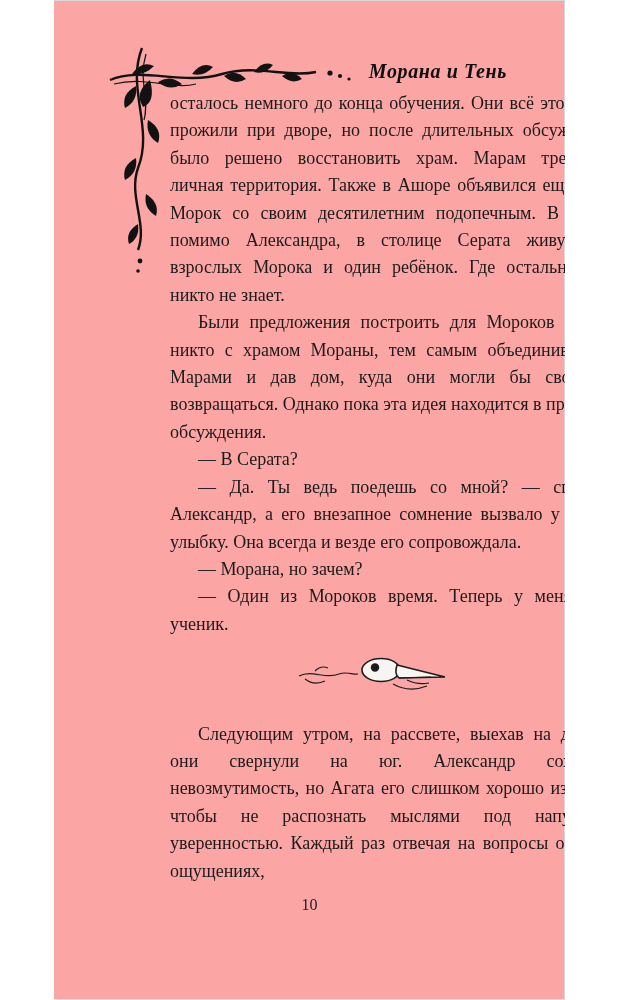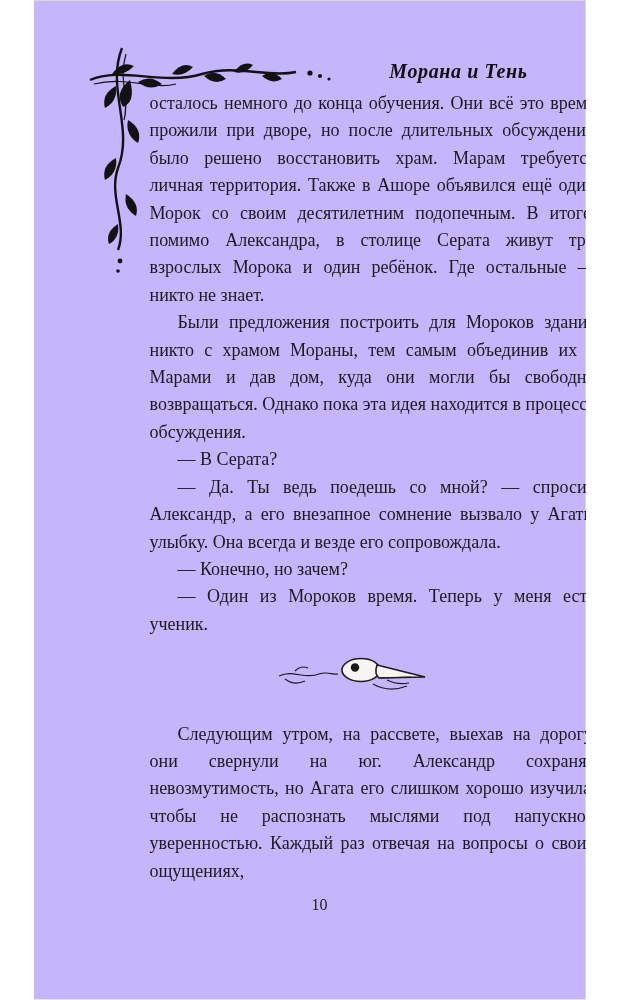--- a/index.html
+++ b/index.html
@@ -4,24 +4,24 @@
 <style>
   * { margin: 0; padding: 0; box-sizing: border-box; }
 
   html, body {
     background: #ffffff;
     font-family: "Liberation Serif", "DejaVu Serif", serif;
   }
 
   .page {
     position: relative;
-    width: 552px;
+    width: 511px;
     height: 1000px;
     margin: 0 auto;
-    background: #c4b5fd;
+    background: #fca5a5;
     color: #1b1b1b;
     overflow: hidden;
     box-shadow: inset -1px 1px 0 #d8d8d8, inset 0 -1px 0 #e6e6e6;
     padding-left: 28px;
   }
 
   
   .corner-ornament {
     position: absolute;
     left: 38px;
@@ -67,21 +67,21 @@
   .divider {
     width: 160px;
     margin: 15px auto 17px;
     transform: translateX(-18px);
     text-align: center;
   }
 
   .page-number {
     position: absolute;
     top: 896px;
-    left: 10px;
+    left: 0;
     width: 100%;
     text-align: center;
     font-size: 16px;
     color: #222;
   }
 </style>
 </head>
 <body>
 
 <div class="page">
@@ -125,21 +125,21 @@
 
     <p class="para noindent">осталось немного до конца обучения. Они всё это время прожили при дворе, но после длительных обсуждений было решено восстановить храм. Марам требуется личная территория. Также в Ашоре объявился ещё один Морок со своим десятилетним подопечным. В итоге, помимо Александра, в столице Серата живут три взрослых Морока и один ребёнок. Где остальные — никто не знает.</p>
 
     <p class="para">Были предложения построить для Мороков здание никто с храмом Мораны, тем самым объединив их с Марами и дав дом, куда они могли бы свободно возвращаться. Однако пока эта идея находится в процессе обсуждения.</p>
 
 
     <p class="para">— В Серата?</p>
 
     <p class="para">— Да. Ты ведь поедешь со мной? — спросил Александр, а его внезапное сомнение вызвало у Агаты улыбку. Она всегда и везде его сопровождала.</p>
 
-    <p class="para">— Конечно, но зачем?</p>
+    <p class="para">— Морана, но зачем?</p>
 
     <p class="para">— Один из Мороков время. Теперь у меня есть ученик.</p>
 
     <div class="divider">
       <svg width="160" height="42" viewBox="0 0 160 42" aria-hidden="true">
         <g stroke="#1c1c1c" fill="none" stroke-width="1.2">
 
           <path d="M4,23 C18,16 30,27 44,21 C52,18 58,22 63,21"></path>
           <path d="M10,26 q9,7 20,2"></path>
           <path d="M20,18 q6,-6 13,-3"></path>

